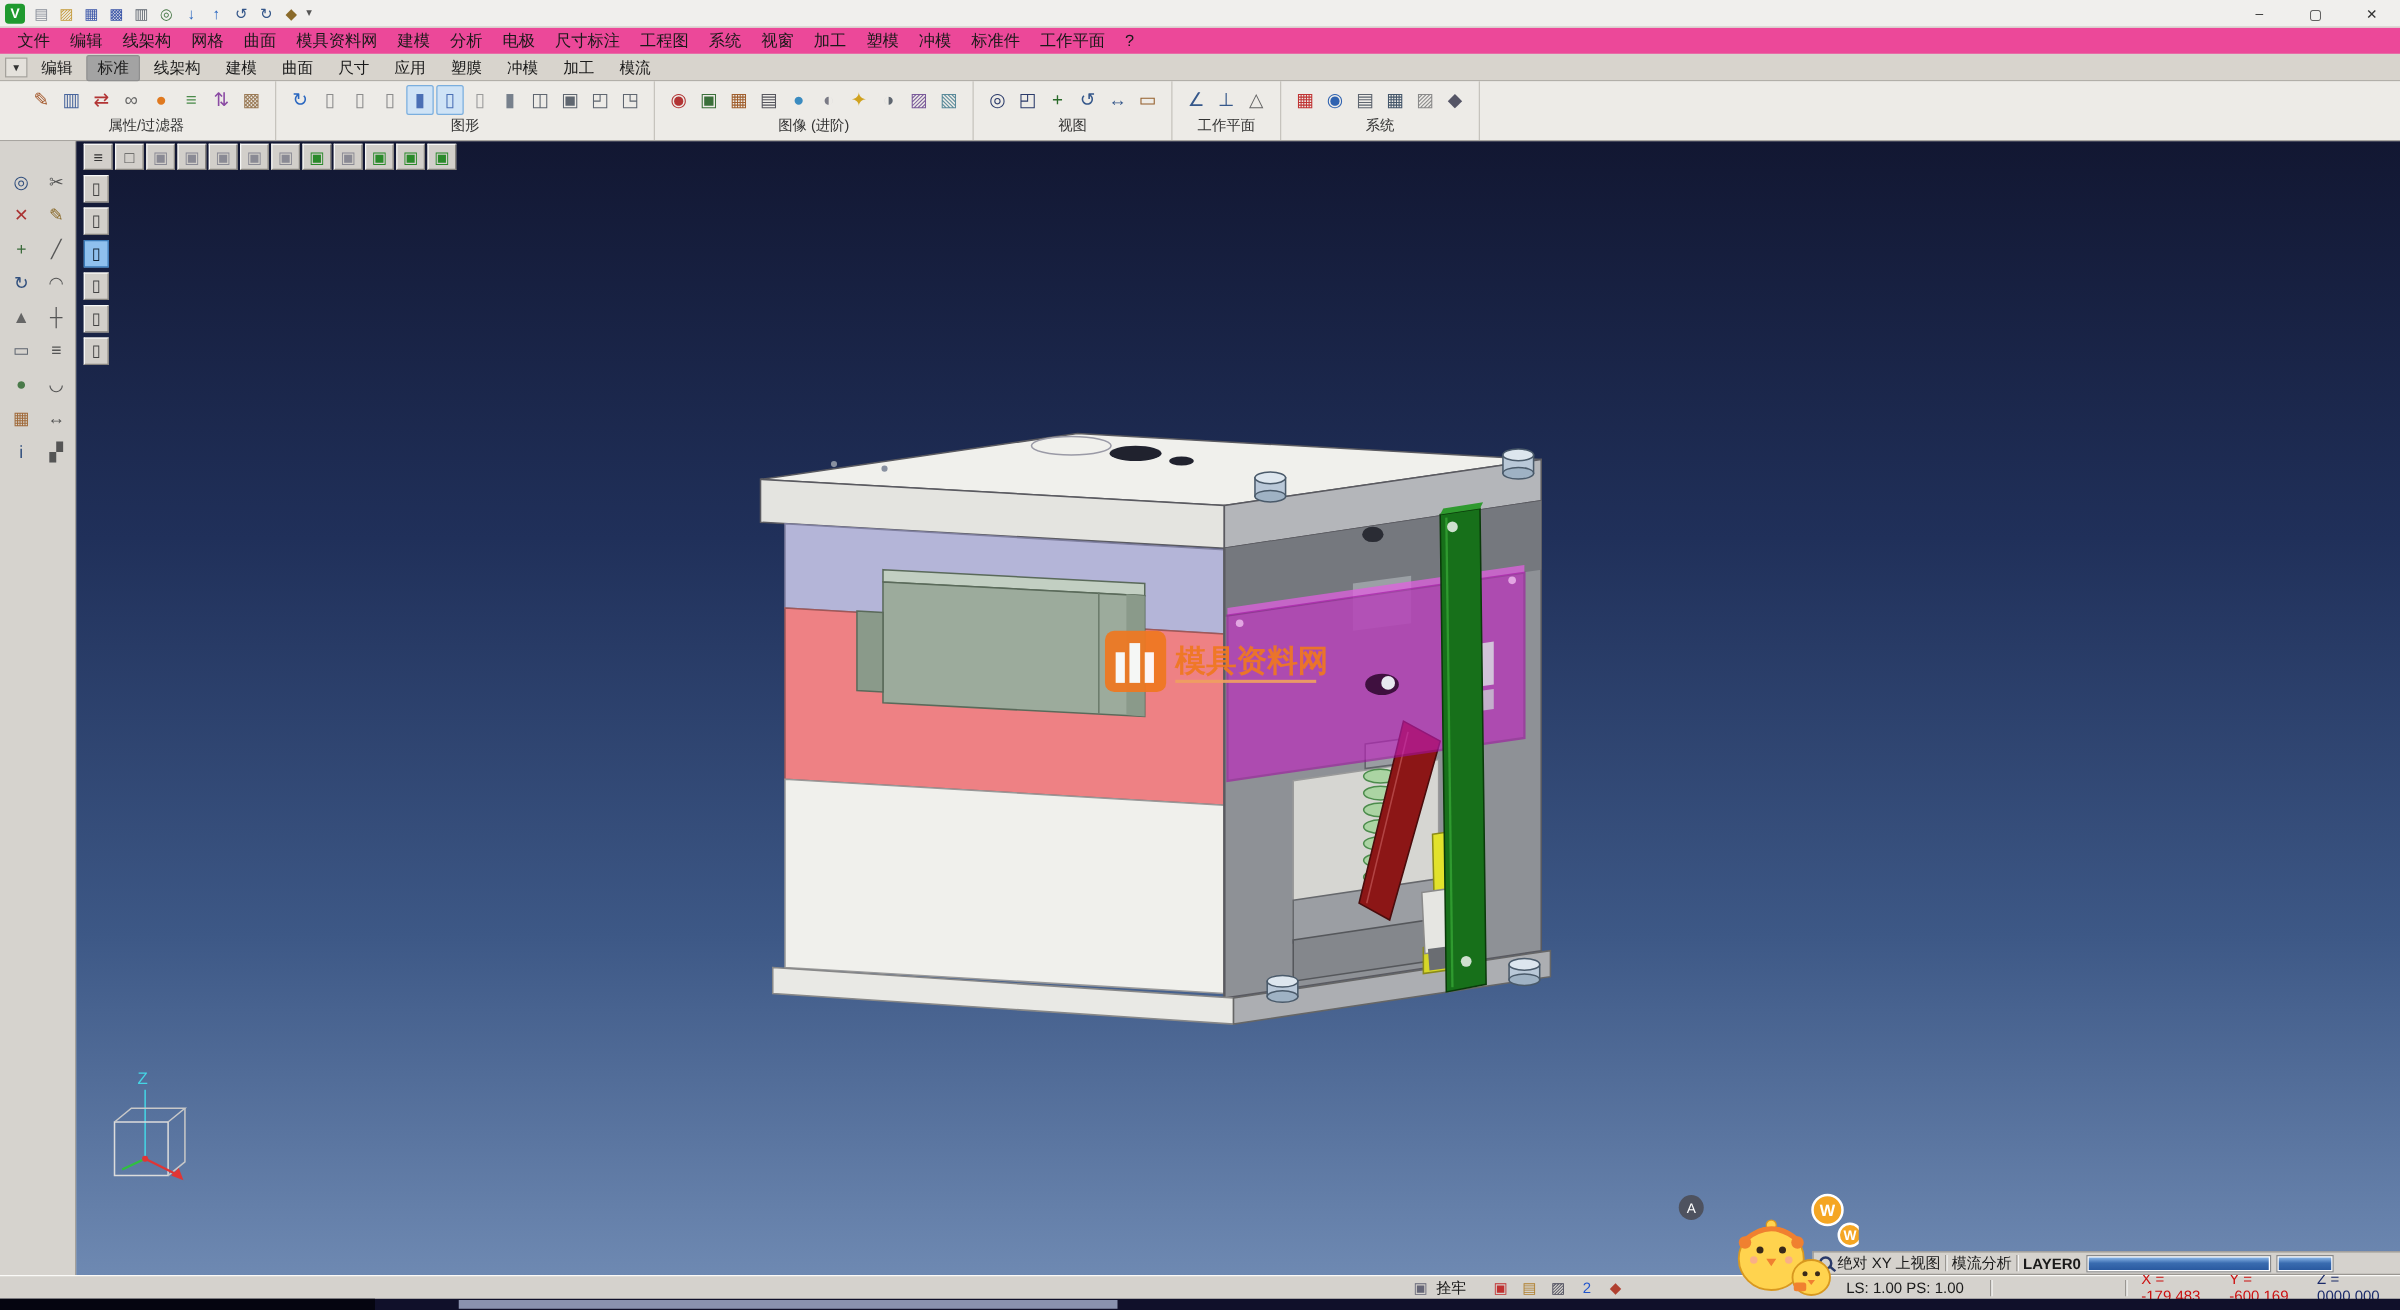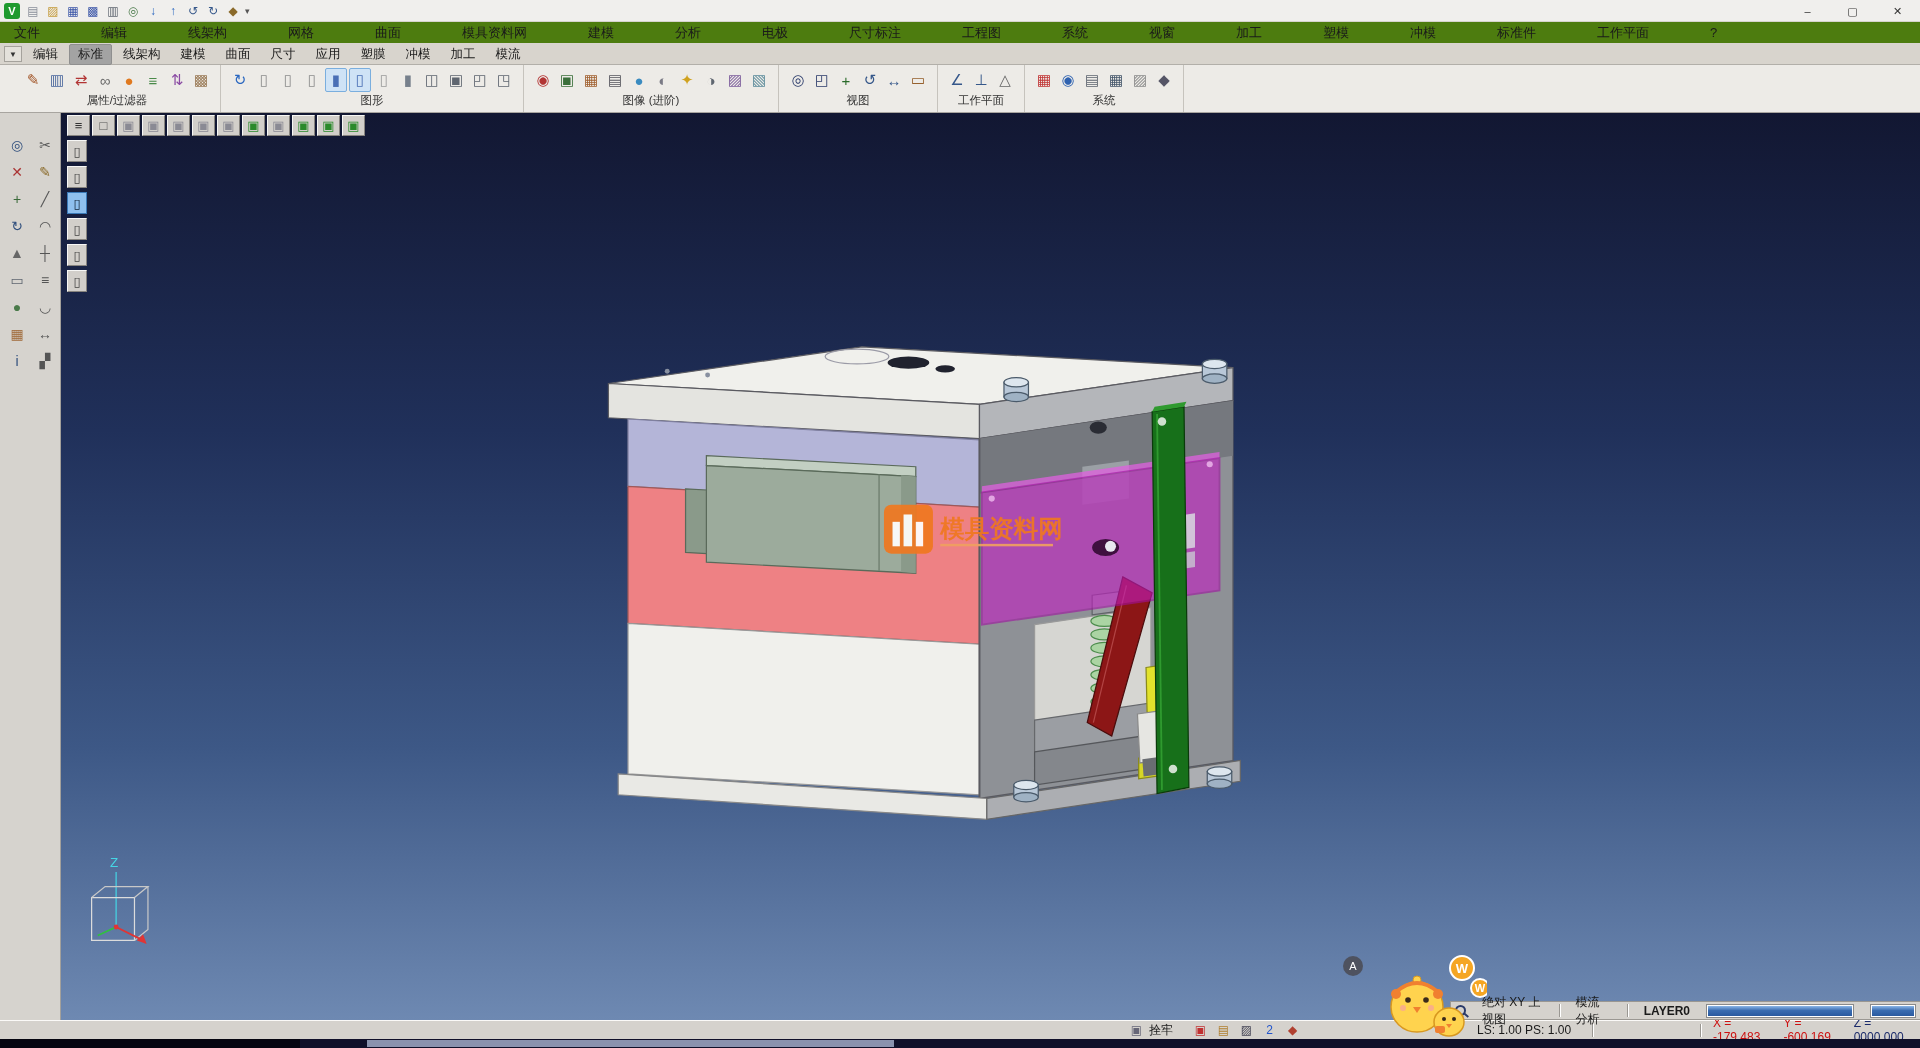--- a/index.html
+++ b/index.html
@@ -13,21 +13,21 @@
     display:flex; align-items:center; padding-left:4px; position:relative; }
   .app-logo { width:16px; height:16px; background:#1f9a2f; border-radius:3px; color:#fff;
     font-weight:bold; font-size:11px; display:flex; align-items:center; justify-content:center; margin-right:4px; }
   .qa-icons { display:flex; gap:2px; align-items:center; }
   .qa-icon { width:18px; height:18px; display:flex; align-items:center; justify-content:center; font-size:12px; }
   .qa-dd { font-size:9px; color:#555; padding:0 3px; }
   .win-title { position:absolute; left:0; right:0; text-align:center; font-size:12px; color:#1a1a1a; pointer-events:none; }
   .win-controls { position:absolute; right:0; top:0; height:22px; display:flex; }
   .win-btn { width:45px; height:22px; display:flex; align-items:center; justify-content:center; font-size:11px; color:#333; }
   
-  .menubar { height:22px; background:#4d7c0f; border-bottom:1px solid #d8d5d0; display:flex; align-items:center; padding-left:6px;gap:45px; }
+  .menubar { height:22px; background:#ec4899; border-bottom:1px solid #d8d5d0; display:flex; align-items:center; padding-left:6px; }
   .menu-item { padding:0 8px; font-size:13px; height:100%; display:flex; align-items:center; }
   
   .tabbar { height:21px; background:#d8d4cd; border-bottom:1px solid #b2afa9; display:flex; align-items:center; padding-left:4px; gap:2px; }
   .tab-dd { width:18px; height:16px; font-size:8px; color:#333; display:flex; align-items:center; justify-content:center;
     background:#e4e1db; border:1px solid #a5a29c; }
   .tab { padding:1px 8px; font-size:12.5px; border:1px solid transparent; }
   .tab.active { background:#a3a3a3; border-color:#8f8f8f; border-radius:2px; }
   
   .toolbar { height:48px; background:#edebe7; border-bottom:1px solid #a8a5a0; display:flex; padding-left:14px; }
   .tgroup { display:flex; flex-direction:column; justify-content:space-between; border-right:1px solid #c6c3bd; padding:3px 8px 2px; }
@@ -45,21 +45,21 @@
   .model-svg { position:absolute; inset:0; width:100%; height:100%; }
   .cube-row { position:absolute; top:2px; left:6px; display:flex; gap:2px; z-index:5; }
   .cube-btn { width:23px; height:21px; background:#d2cfca; border:1px solid; border-color:#f7f7f5 #87847f #87847f #f7f7f5;
     display:flex; align-items:center; justify-content:center; font-size:13px; }
   .filter-strip { position:absolute; top:27px; left:6px; display:flex; flex-direction:column; gap:4px; z-index:5; }
   .filter-btn { width:20px; height:22px; background:#d2cfca; border:1px solid; border-color:#f7f7f5 #87847f #87847f #f7f7f5;
     display:flex; align-items:center; justify-content:center; font-size:13px; color:#444; }
   .filter-btn.active { background:#8fc0ee; border-color:#3a7ab8; color:#123; }
   
   .status1 { position:absolute; right:0; bottom:0; height:19px; width:470px; background:#d5d2cd;
-    border:1px solid #9a9792; border-right:none; display:flex; align-items:center; padding:0 4px; gap:16px; font-size:12px; z-index:6; }
+    border:1px solid #9a9792; border-right:none; display:flex; align-items:center; padding:0 4px; gap:4px; font-size:12px; z-index:6; }
   .mag { width:11px; height:11px; border:2px solid #2a3a6a; border-radius:50%; position:relative; flex:none; }
   .mag::after { content:""; position:absolute; width:6px; height:2px; background:#2a3a6a; right:-5px; bottom:-2px; transform:rotate(40deg); }
   .vsep { width:1px; height:13px; background:#9a9792; box-shadow:1px 0 0 #fff; flex:none; }
   .layer-name { font-weight:bold; }
   .bar-cell { height:14px; border:1px solid #8a8a8a; background:#fff; padding:1px; flex:none; }
   .bar-fill { height:100%; width:100%; background:linear-gradient(180deg,#8ab6e8,#3a6cb0 45%,#2a5aa0); }
   .status2 { height:19px; background:#d5d2cd; border-top:1px solid #fbfaf8; position:relative; font-size:12px; }
   .s2 { position:absolute; top:0; height:100%; display:flex; align-items:center; gap:4px; }
   .s2-icon { width:17px; height:15px; display:flex; align-items:center; justify-content:center; font-size:12px; }
   .coord-red { color:#cc1111; }

